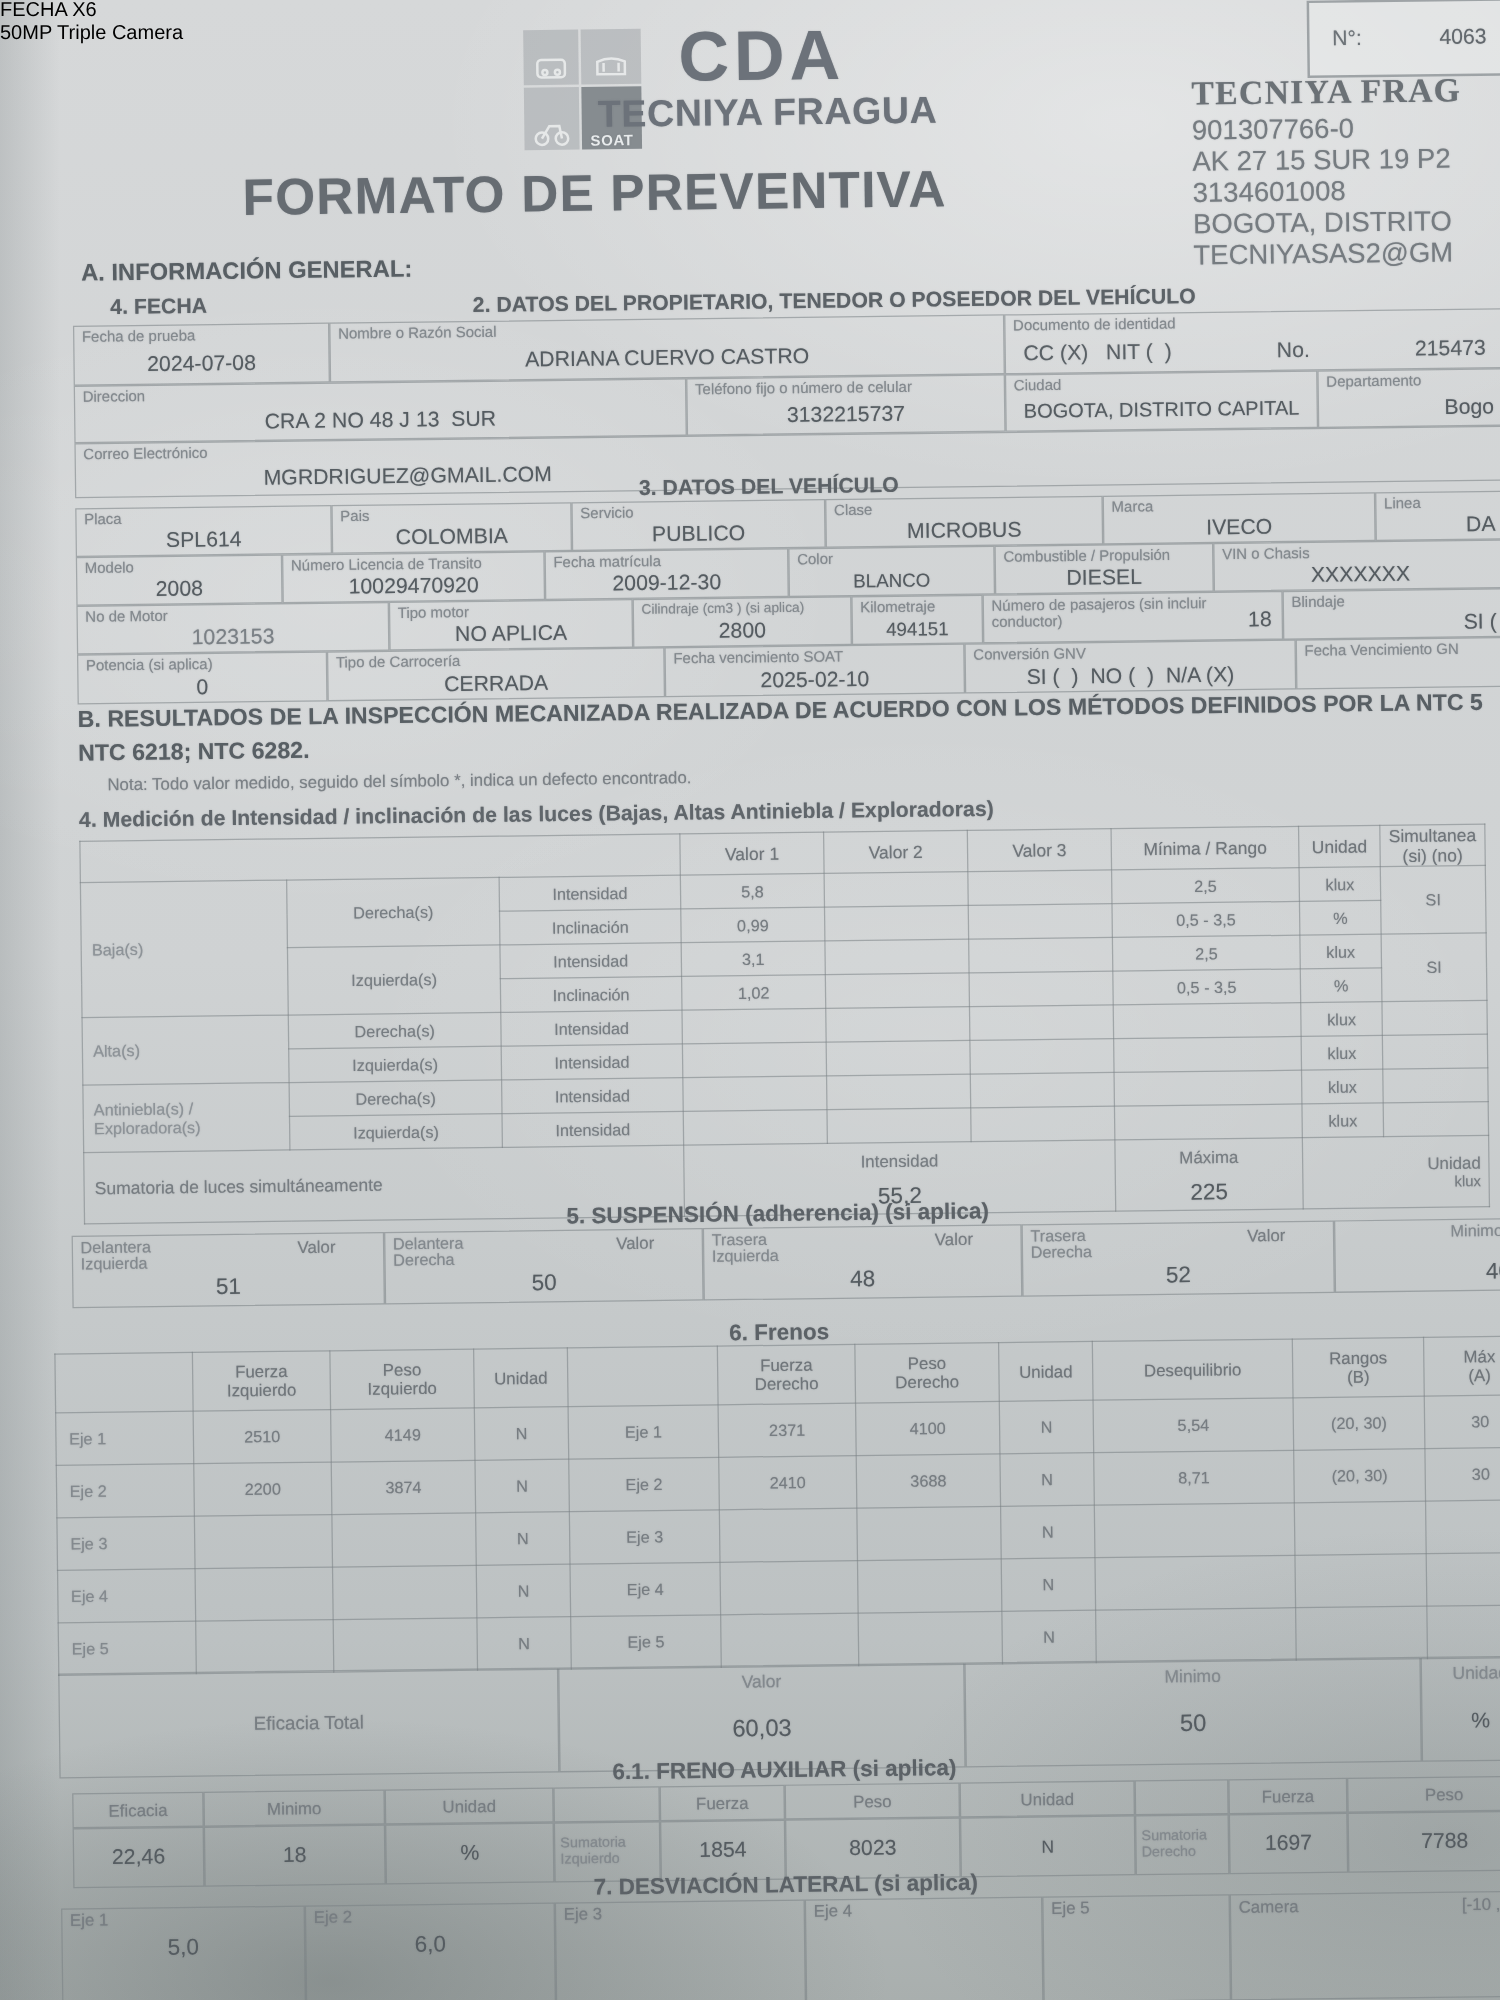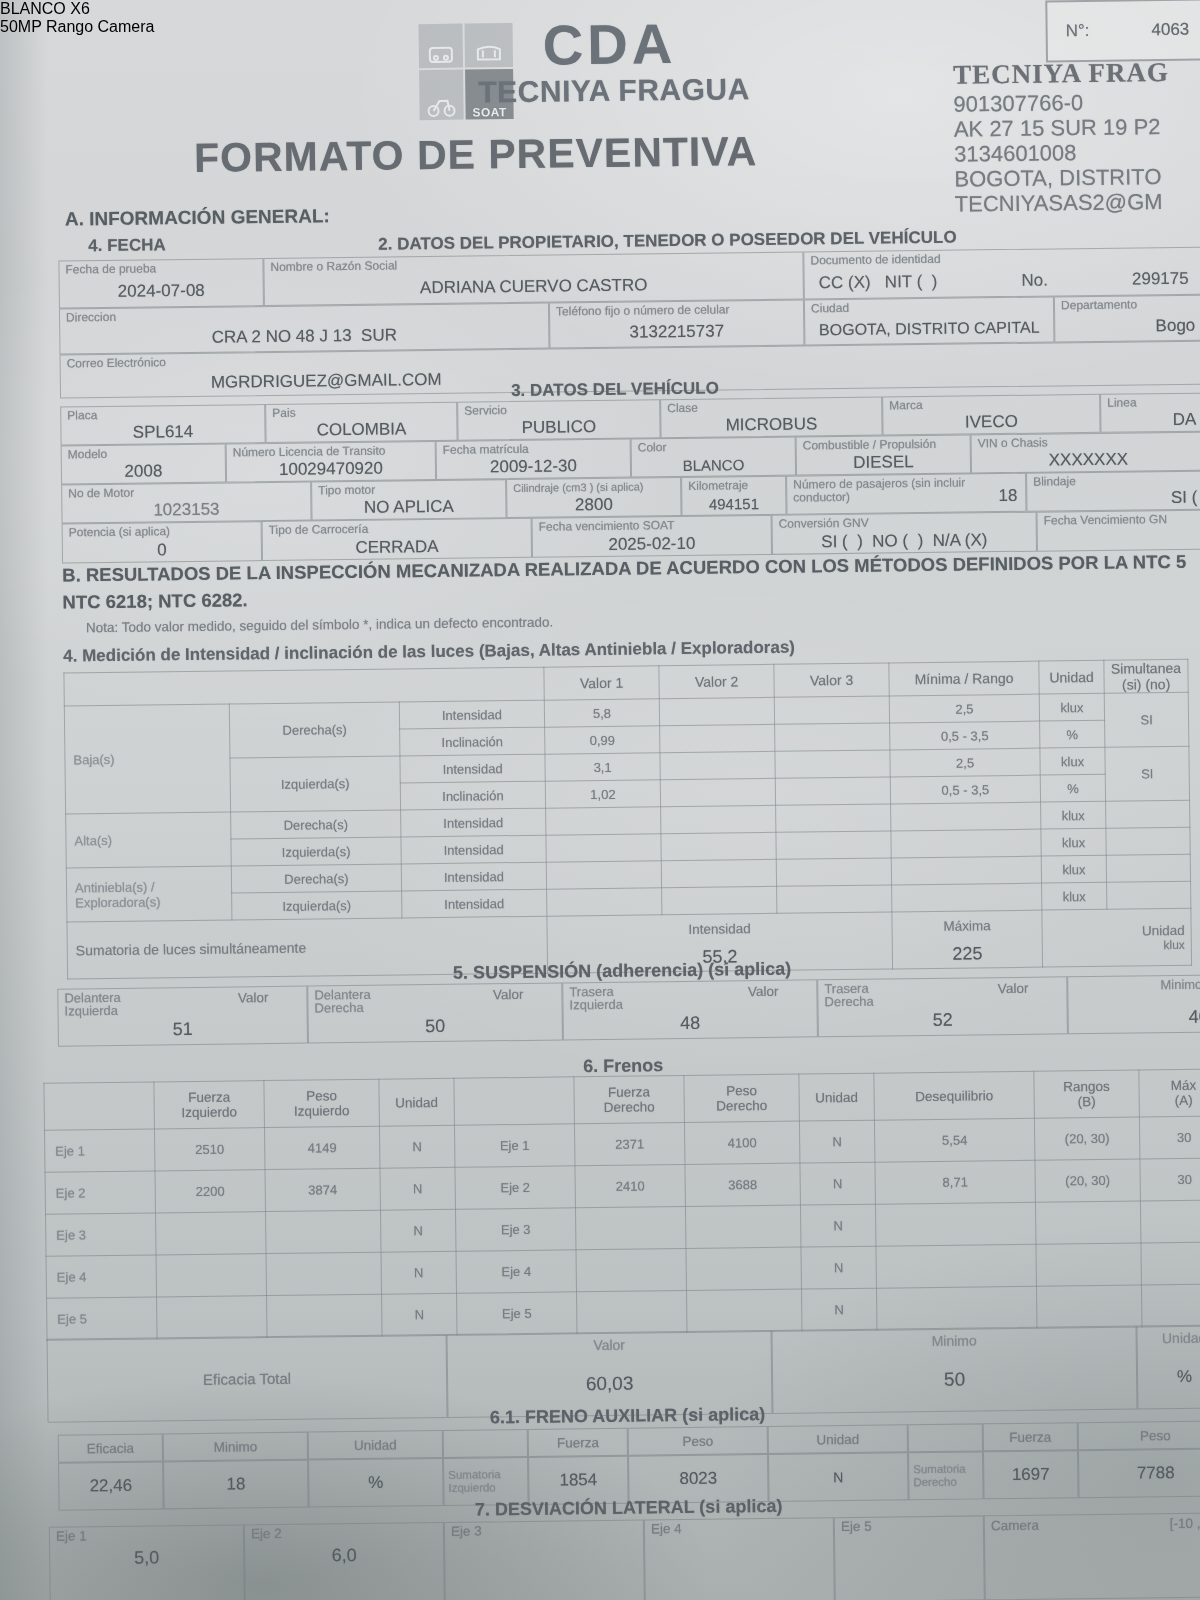--- a/index.html
+++ b/index.html
@@ -180,21 +180,21 @@
       </div>
       <div class="cell">
         <span class="lbl">Nombre o Razón Social</span>
         <div class="val">ADRIANA CUERVO CASTRO</div>
       </div>
       <div class="cell">
         <span class="lbl">Documento de identidad</span>
         <div class="docrow">
           <span>CC (X)&nbsp;&nbsp;&nbsp;NIT (&nbsp;&nbsp;)</span>
           <span>No.</span>
-          <span>299175</span>
+          <span>215473</span>
         </div>
       </div>
     </div>
     <div class="abs fgrid ga-r2" style="left:65px;top:302px;width:1145px;height:46px">
       <div class="cell">
         <span class="lbl">Direccion</span>
         <div class="val">CRA 2 NO 48 J 13&nbsp;&nbsp;SUR</div>
       </div>
       <div class="cell">
         <span class="lbl">Teléfono fijo o número de celular</span>
@@ -653,15 +653,15 @@
     </div>
   </div>
 
   <div class="abs tab"></div>
   <div class="abs staple"></div>
   <div class="abs finger"></div>
   <div class="abs nail"></div>
 
   <div class="wm wm-ring"></div>
   <div class="wm wm-dot"></div>
-  <div class="wm wm-t1">BLANCO X6</div>
-  <div class="wm wm-t2">50MP Rango Camera</div>
+  <div class="wm wm-t1">FECHA X6</div>
+  <div class="wm wm-t2">50MP Triple Camera</div>
 </div>
 
 </body></html>

